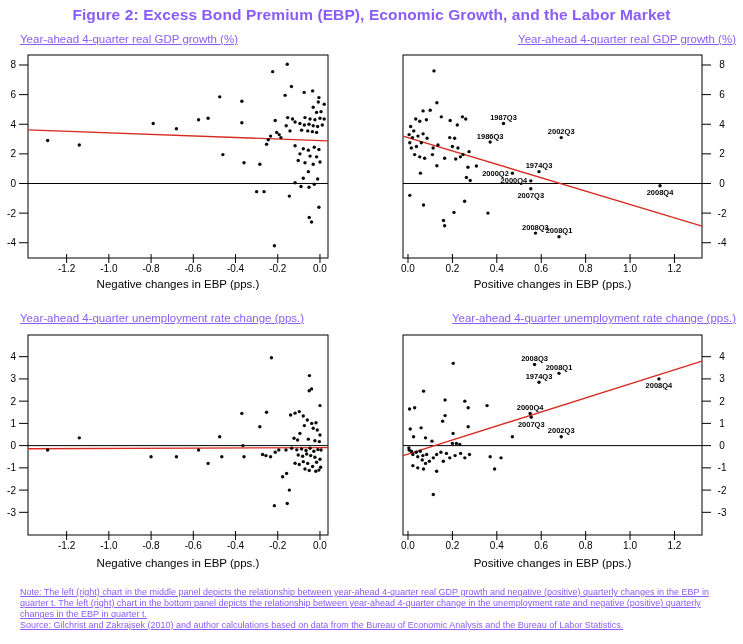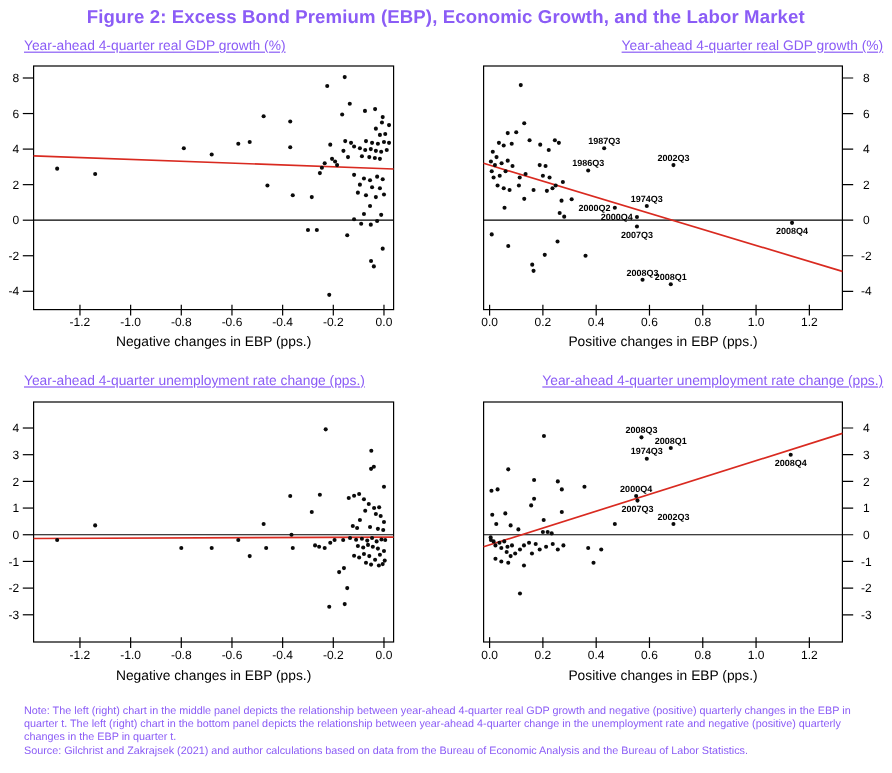--- a/index.html
+++ b/index.html
@@ -17,21 +17,21 @@
   .st-bl { left:20px;  top:312px; }
   .st-br { left:372px; top:312px; width:364px; text-align:right; }
   svg.chart { position:absolute; width:371px; height:252px; overflow:visible; }
   .c-tl { left:0;     top:50px; }
   .c-tr { left:372px; top:50px; }
   .c-bl { left:0;     top:330px; }
   .c-br { left:372px; top:330px; }
   svg.chart text { font-family:"Liberation Sans", sans-serif; fill:#000; }
   .note {
     position:absolute; left:20px; top:587px; width:708px;
-    font-size:9px; line-height:11px;
+    font-size:9px; line-height:11px;text-decoration:underline;
   }
 </style>
 </head>
 <body>
 
 <div class="page">
 
   <div class="fig-title">Figure 2: Excess Bond Premium (EBP), Economic Growth, and the Labor Market</div>
 
   <div class="subtitle st-tl">Year-ahead 4-quarter real GDP growth (%)</div>
@@ -461,16 +461,16 @@
       <circle cx="158.12773858150763" cy="83.37687604224568" r="1.7" fill="#0a0a0a"></circle>
       <text x="158.12773858150763" y="79.87687604224568" text-anchor="middle" font-size="7.5px" font-weight="bold">2000Q4</text>
       <circle cx="159.23802450798365" cy="87.15675375208448" r="1.7" fill="#0a0a0a"></circle>
       <text x="159.23802450798365" y="96.65675375208448" text-anchor="middle" font-size="7.5px" font-weight="bold">2007Q3</text>
       <circle cx="189.21574452283696" cy="106.72317954419121" r="1.7" fill="#0a0a0a"></circle>
       <text x="189.21574452283696" y="103.22317954419121" text-anchor="middle" font-size="7.5px" font-weight="bold">2002Q3</text>
     </svg>
 
   <div class="note">
     <div>Note: The left (right) chart in the middle panel depicts the relationship between year-ahead 4-quarter real GDP growth and negative (positive) quarterly changes in the EBP in quarter t. The left (right) chart in the bottom panel depicts the relationship between year-ahead 4-quarter change in the unemployment rate and negative (positive) quarterly changes in the EBP in quarter t.</div>
-    <div>Source: Gilchrist and Zakrajsek (2021) and author calculations based on data from the Bureau of Economic Analysis and the Bureau of Labor Statistics.</div>
+    <div>Source: Gilchrist and Zakrajsek (2010) and author calculations based on data from the Bureau of Economic Analysis and the Bureau of Labor Statistics.</div>
   </div>
 
 </div>
 
 </body></html>

